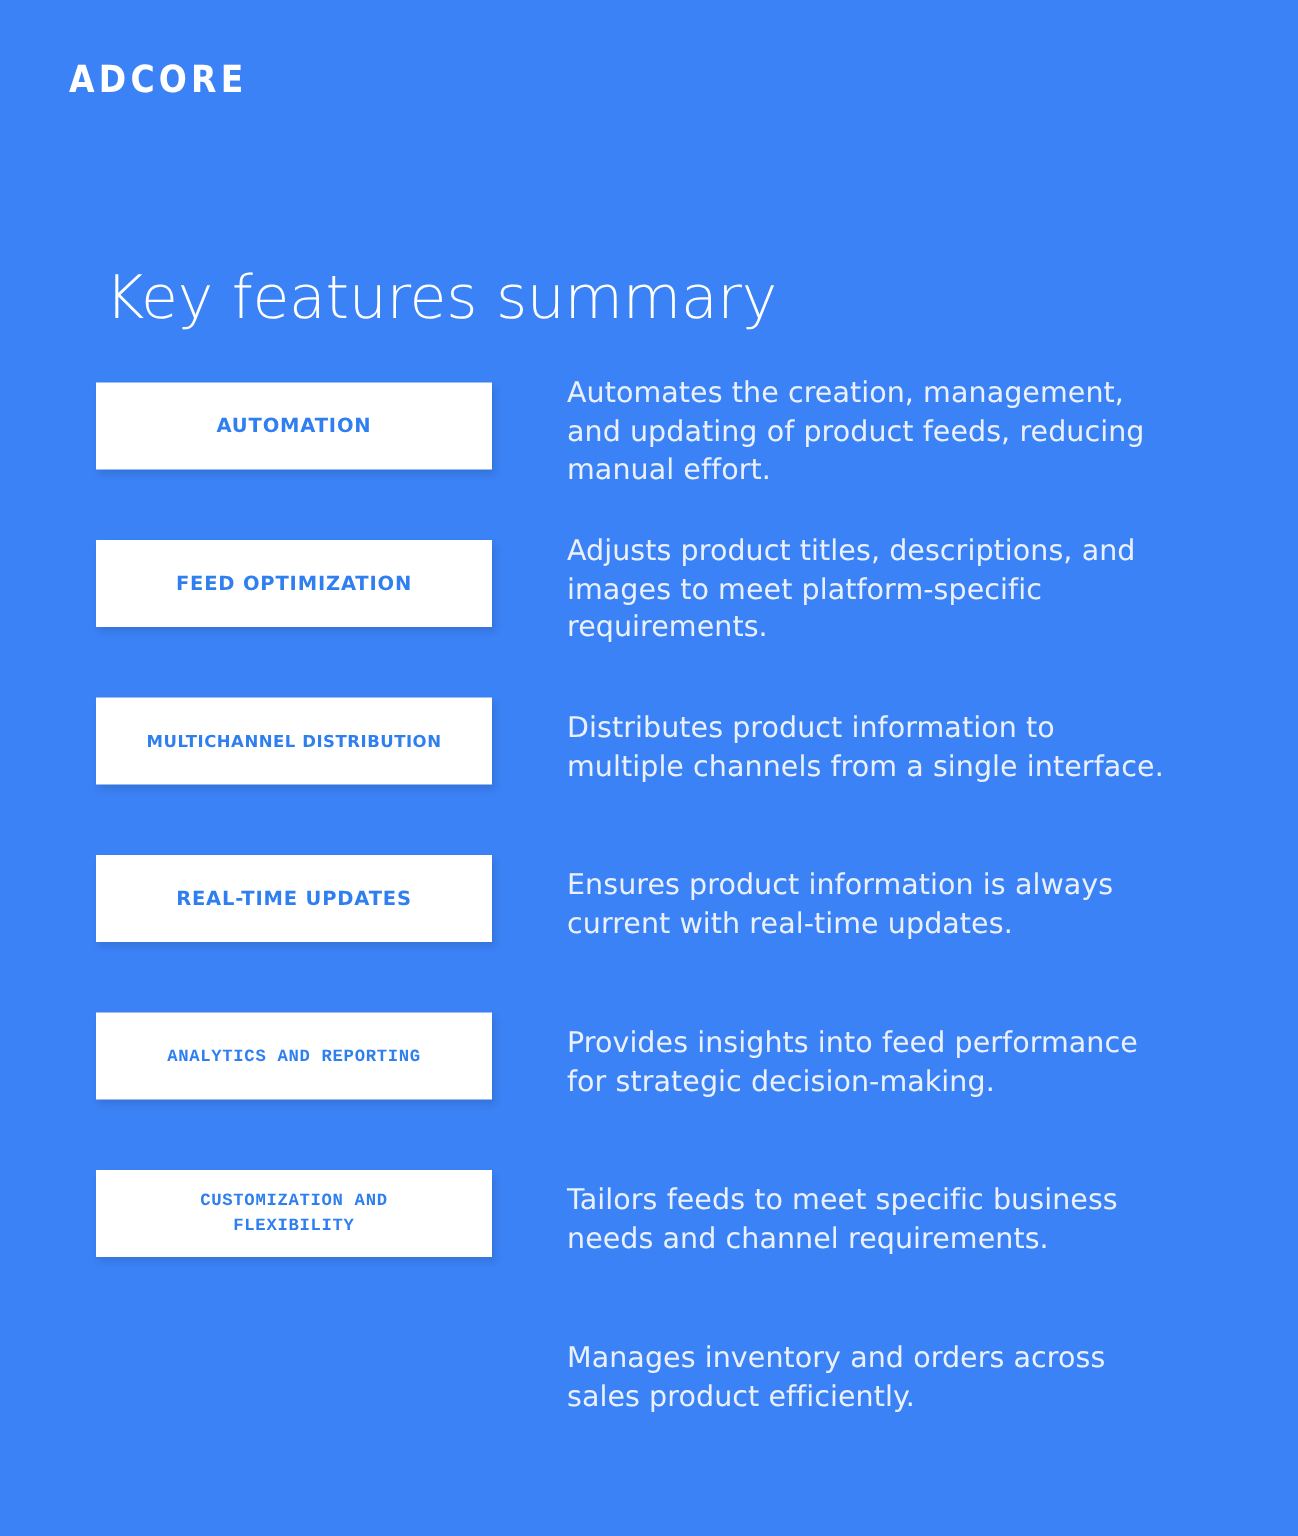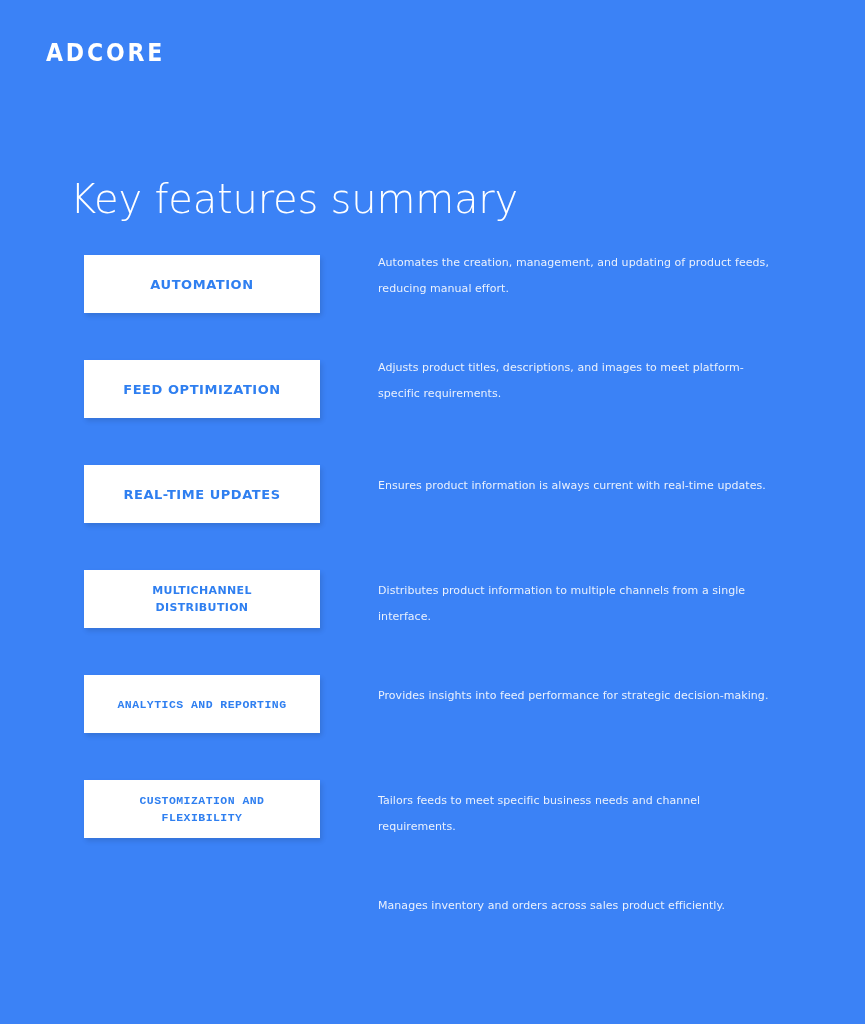--- a/index.html
+++ b/index.html
@@ -61,23 +61,23 @@
     width: 865px;
   }
 
   .feature-row {
     position: relative;
     height: 105px;
   }
 
   .feature-card {
     position: absolute;
-    left: 84px;
+    left: 64px;
     top: 0;
-    width: 236px;
+    width: 264px;
     height: 58px;
     background: #ffffff;
     box-shadow: 2px 3px 5px rgba(0, 0, 0, 0.12);
     display: flex;
     align-items: center;
     justify-content: center;
     box-sizing: border-box;
     padding: 0 22px;
   }
 
@@ -103,21 +103,21 @@
     letter-spacing: 0.35px;
   }
 
   .feature-desc {
     position: absolute;
     left: 378px;
     top: -5px;
     width: 400px;
     color: #eaf1fd;
     font-family: "DejaVu Sans", sans-serif;
-    font-size: 11px;
+    font-size: 19px;
     font-weight: 400;
     line-height: 25.5px;
     letter-spacing: 0.05px;
   }
 
   .feature-desc.align-mid {
     top: 8px;
   }
 </style>
 </head>
@@ -139,31 +139,31 @@
     </div>
 
     <div class="feature-row">
       <div class="feature-card">
         <span class="feature-card-label">FEED OPTIMIZATION</span>
       </div>
       <div class="feature-desc">Adjusts product titles, descriptions, and images to meet platform-specific requirements.</div>
     </div>
 
     <div class="feature-row">
+      <div class="feature-card size-xs">
+        <span class="feature-card-label">MULTICHANNEL DISTRIBUTION</span>
+      </div>
+      <div class="feature-desc align-mid">Distributes product information to multiple channels from a single interface.</div>
+    </div>
+
+    <div class="feature-row">
       <div class="feature-card">
         <span class="feature-card-label">REAL-TIME UPDATES</span>
       </div>
       <div class="feature-desc align-mid">Ensures product information is always current with real-time updates.</div>
-    </div>
-
-    <div class="feature-row">
-      <div class="feature-card size-xs">
-        <span class="feature-card-label">MULTICHANNEL DISTRIBUTION</span>
-      </div>
-      <div class="feature-desc align-mid">Distributes product information to multiple channels from a single interface.</div>
     </div>
 
     <div class="feature-row">
       <div class="feature-card size-sm">
         <span class="feature-card-label">ANALYTICS AND REPORTING</span>
       </div>
       <div class="feature-desc align-mid">Provides insights into feed performance for strategic decision-making.</div>
     </div>
 
     <div class="feature-row">

